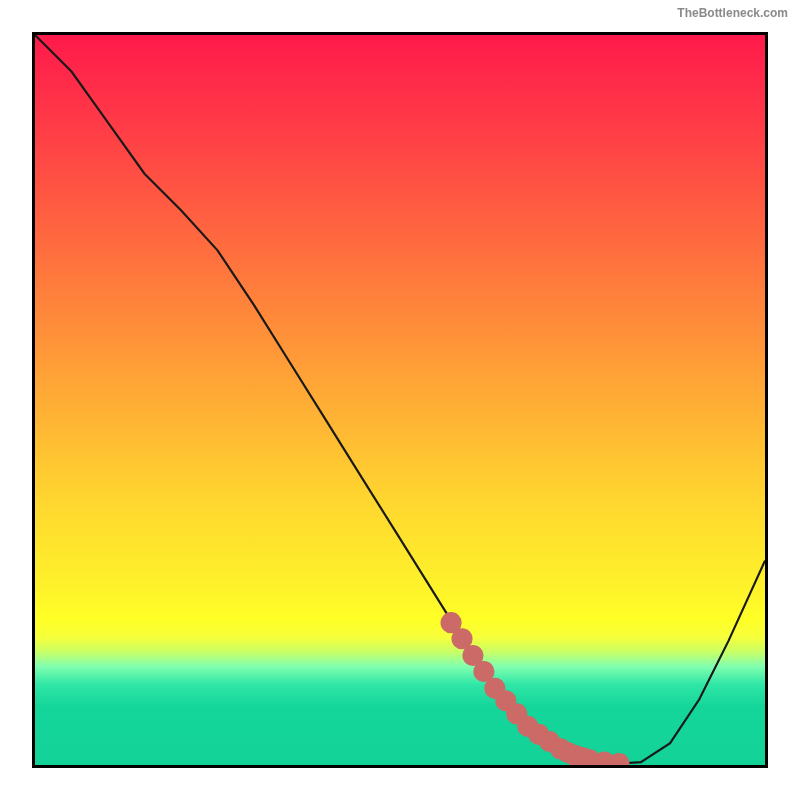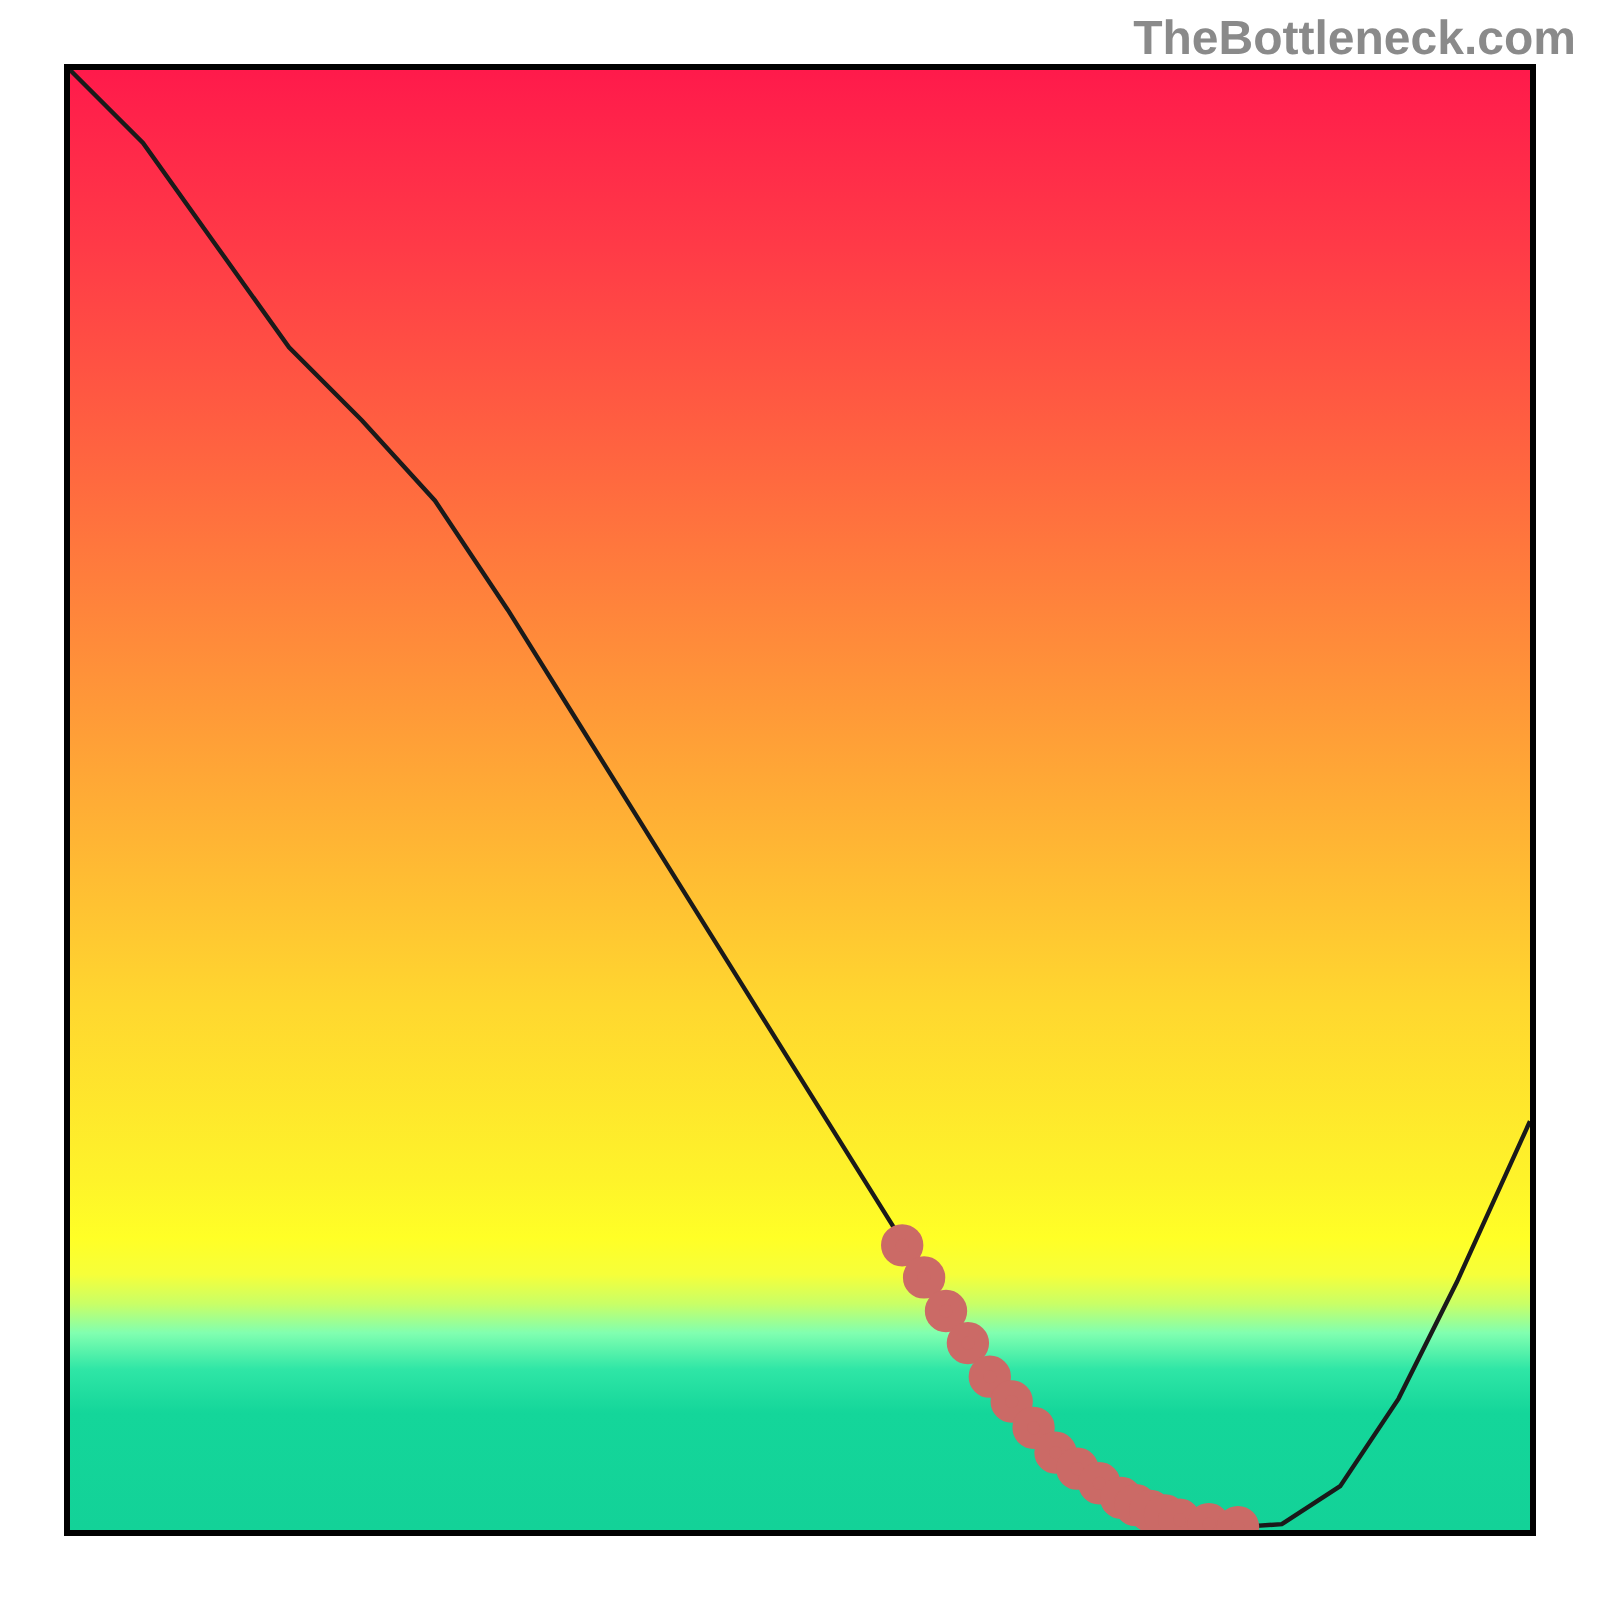--- a/index.html
+++ b/index.html
@@ -11,21 +11,21 @@
   .chart-container {
     position: relative;
     width: 800px;
     height: 800px;
     margin: 0;
   }
   .attribution {
     position: absolute;
     top: 6px;
     right: 12px;
-    font-size: 24px;
+    font-size: 12px;
     font-weight: bold;
     color: #8a8a8a;
     z-index: 10;
   }
   .plot-frame {
     position: absolute;
     left: 32px;
     top: 32px;
     width: 736px;
     height: 736px;

